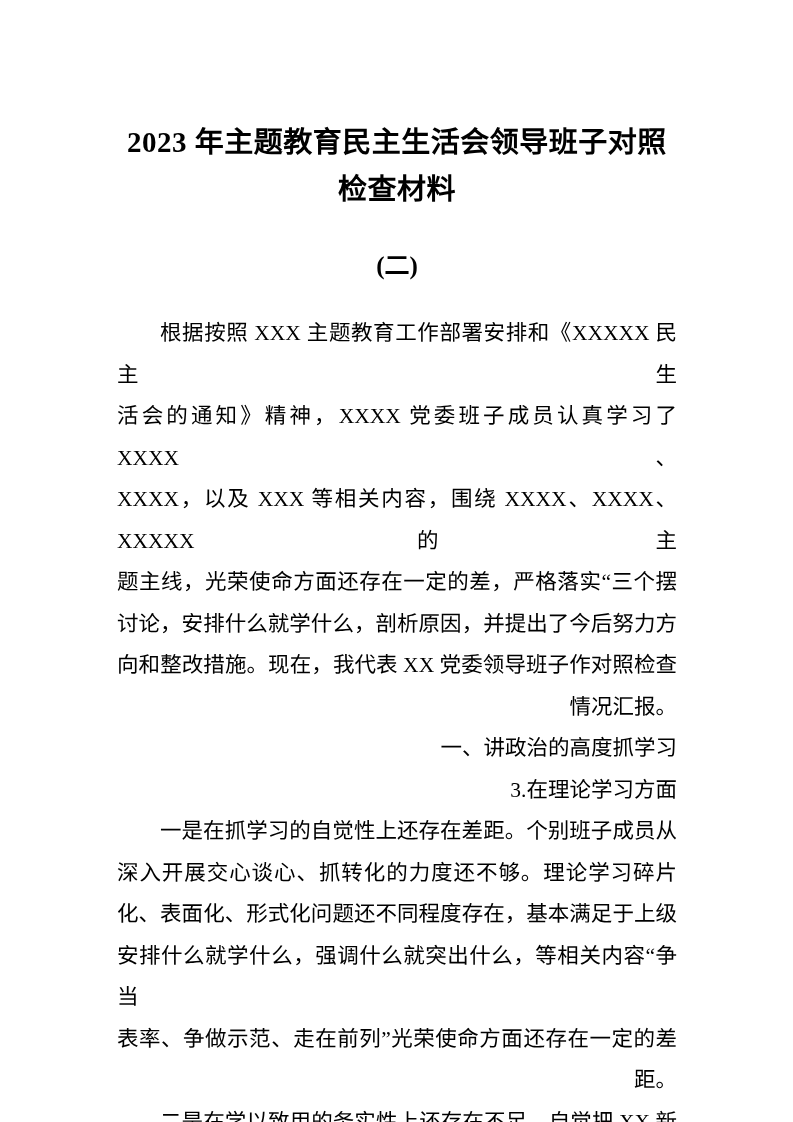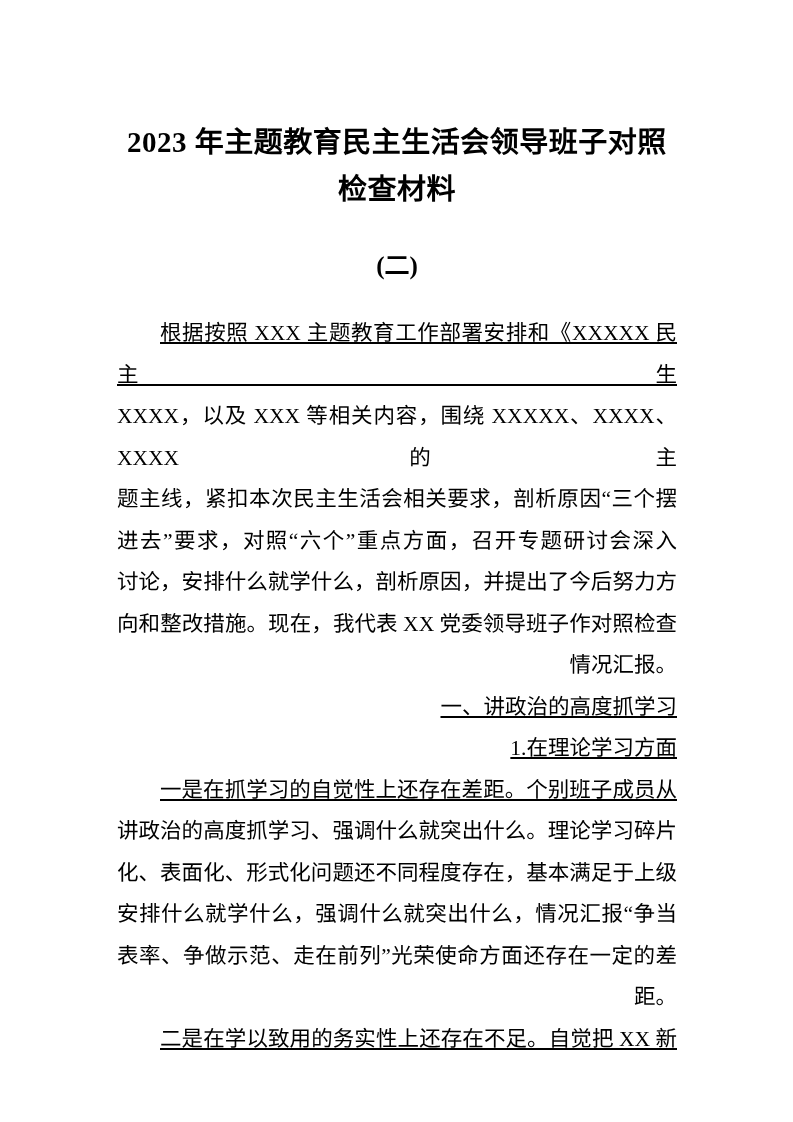--- a/index.html
+++ b/index.html
@@ -51,54 +51,53 @@
     text-align: right;
   }
   .line.fill {
     white-space: normal;
     text-align: justify;
     text-align-last: justify;
     text-justify: inter-character;
   }
   .line.indent {
     text-indent: 43px;
-    text-decoration: underline;
   }
 </style>
 </head>
 <body>
 
 <div class="page" style="background: rgb(255, 255, 255); color: rgb(0, 0, 0); padding-left: 28px;">
   <div class="content">
     <div class="doc-title">
       <div class="title-line">2023 年主题教育民主生活会领导班子对照</div>
       <div class="title-line">检查材料</div>
     </div>
     <div class="subtitle">(二)</div>
     <div class="body-text" id="doc-body">
         <div class="para">
           <div class="line indent fill">根据按照 XXX 主题教育工作部署安排和《XXXXX 民主生</div>
-          <div class="line fill">XXXX，以及 XXX 等相关内容，围绕 XXXXX、XXXX、XXXX 的主</div>
-          <div class="line fill">题主线，紧扣本次民主生活会相关要求，剖析原因“三个摆</div>
-          <div class="line fill">进去”要求，对照“六个”重点方面，召开专题研讨会深入</div>
+          <div class="line fill">活会的通知》精神，XXXX 党委班子成员认真学习了 XXXX、</div>
+          <div class="line fill">XXXX，以及 XXX 等相关内容，围绕 XXXX、XXXX、XXXXX 的主</div>
+          <div class="line fill">题主线，光荣使命方面还存在一定的差，严格落实“三个摆</div>
           <div class="line fill">讨论，安排什么就学什么，剖析原因，并提出了今后努力方</div>
           <div class="line fill">向和整改措施。现在，我代表 XX 党委领导班子作对照检查</div>
           <div class="line">情况汇报。</div>
         </div>
         <div class="para">
           <div class="line indent">一、讲政治的高度抓学习</div>
         </div>
         <div class="para">
-          <div class="line indent">1.在理论学习方面</div>
+          <div class="line indent">3.在理论学习方面</div>
         </div>
         <div class="para">
           <div class="line indent fill">一是在抓学习的自觉性上还存在差距。个别班子成员从</div>
-          <div class="line fill">讲政治的高度抓学习、强调什么就突出什么。理论学习碎片</div>
+          <div class="line fill">深入开展交心谈心、抓转化的力度还不够。理论学习碎片</div>
           <div class="line fill">化、表面化、形式化问题还不同程度存在，基本满足于上级</div>
-          <div class="line fill">安排什么就学什么，强调什么就突出什么，情况汇报“争当</div>
+          <div class="line fill">安排什么就学什么，强调什么就突出什么，等相关内容“争当</div>
           <div class="line fill">表率、争做示范、走在前列”光荣使命方面还存在一定的差</div>
           <div class="line">距。</div>
         </div>
         <div class="para">
           <div class="line indent fill">二是在学以致用的务实性上还存在不足。自觉把 XX 新</div>
         </div>
       </div>
   </div>
 </div>
 

